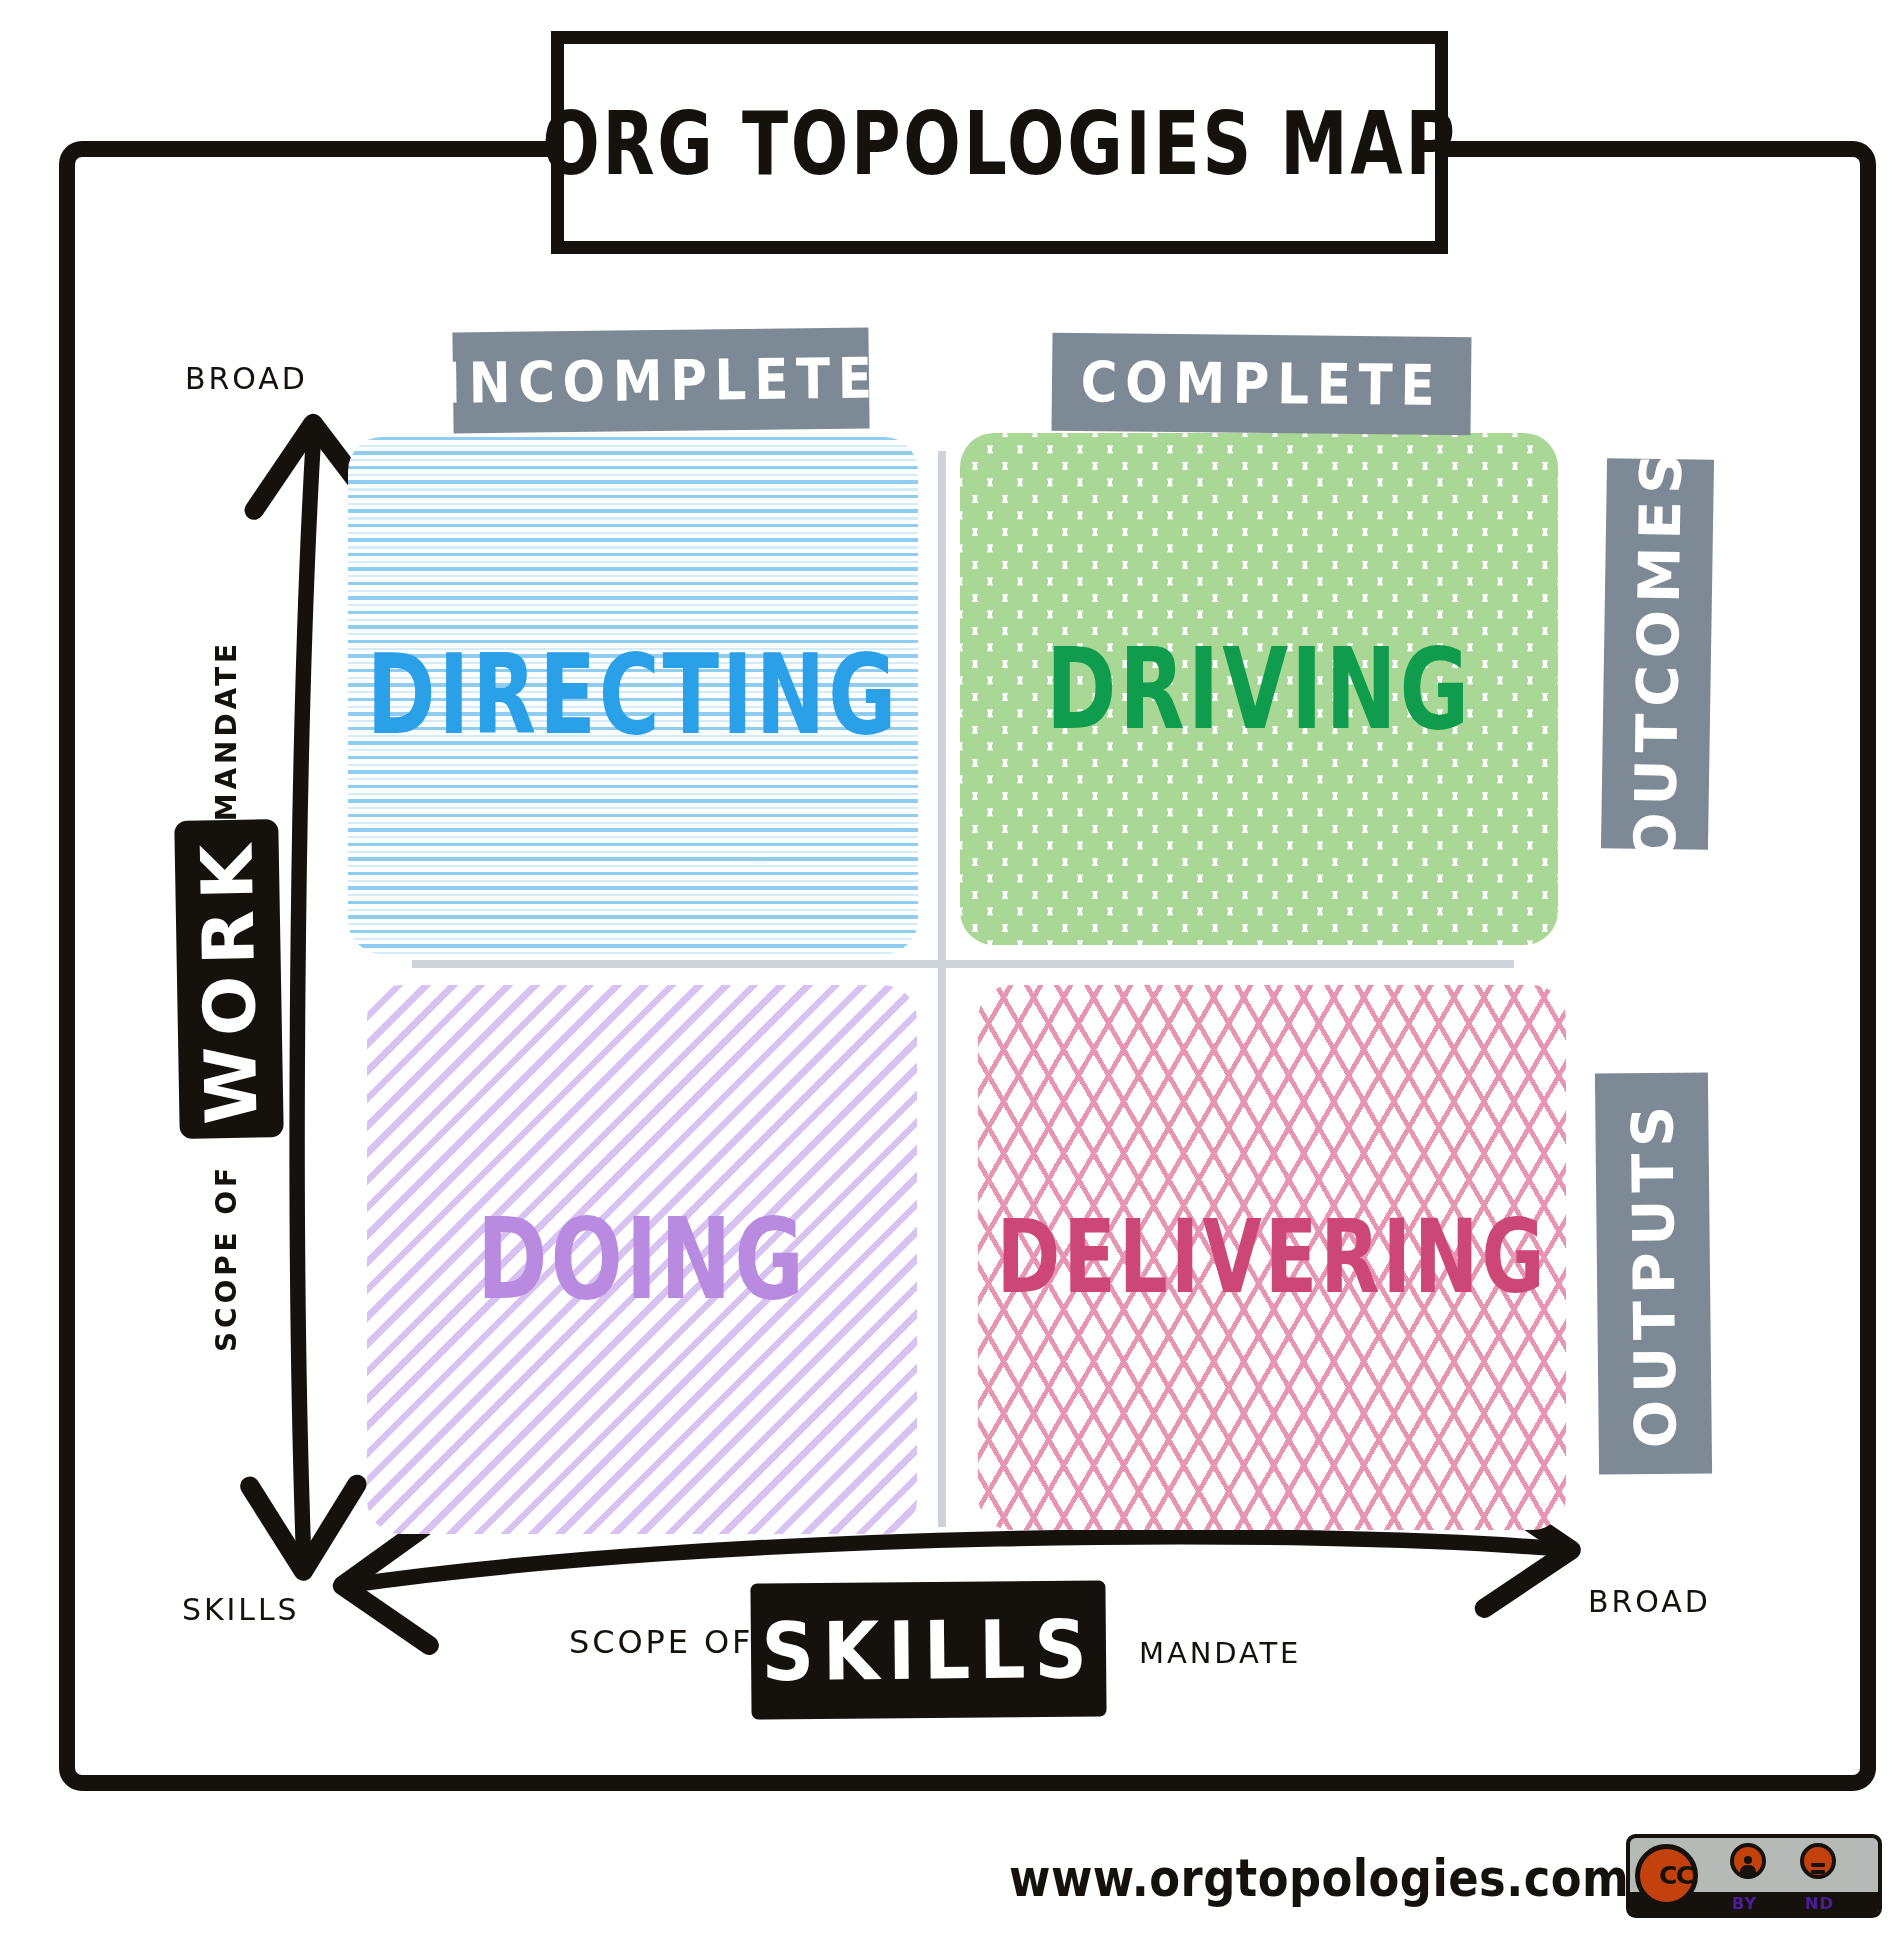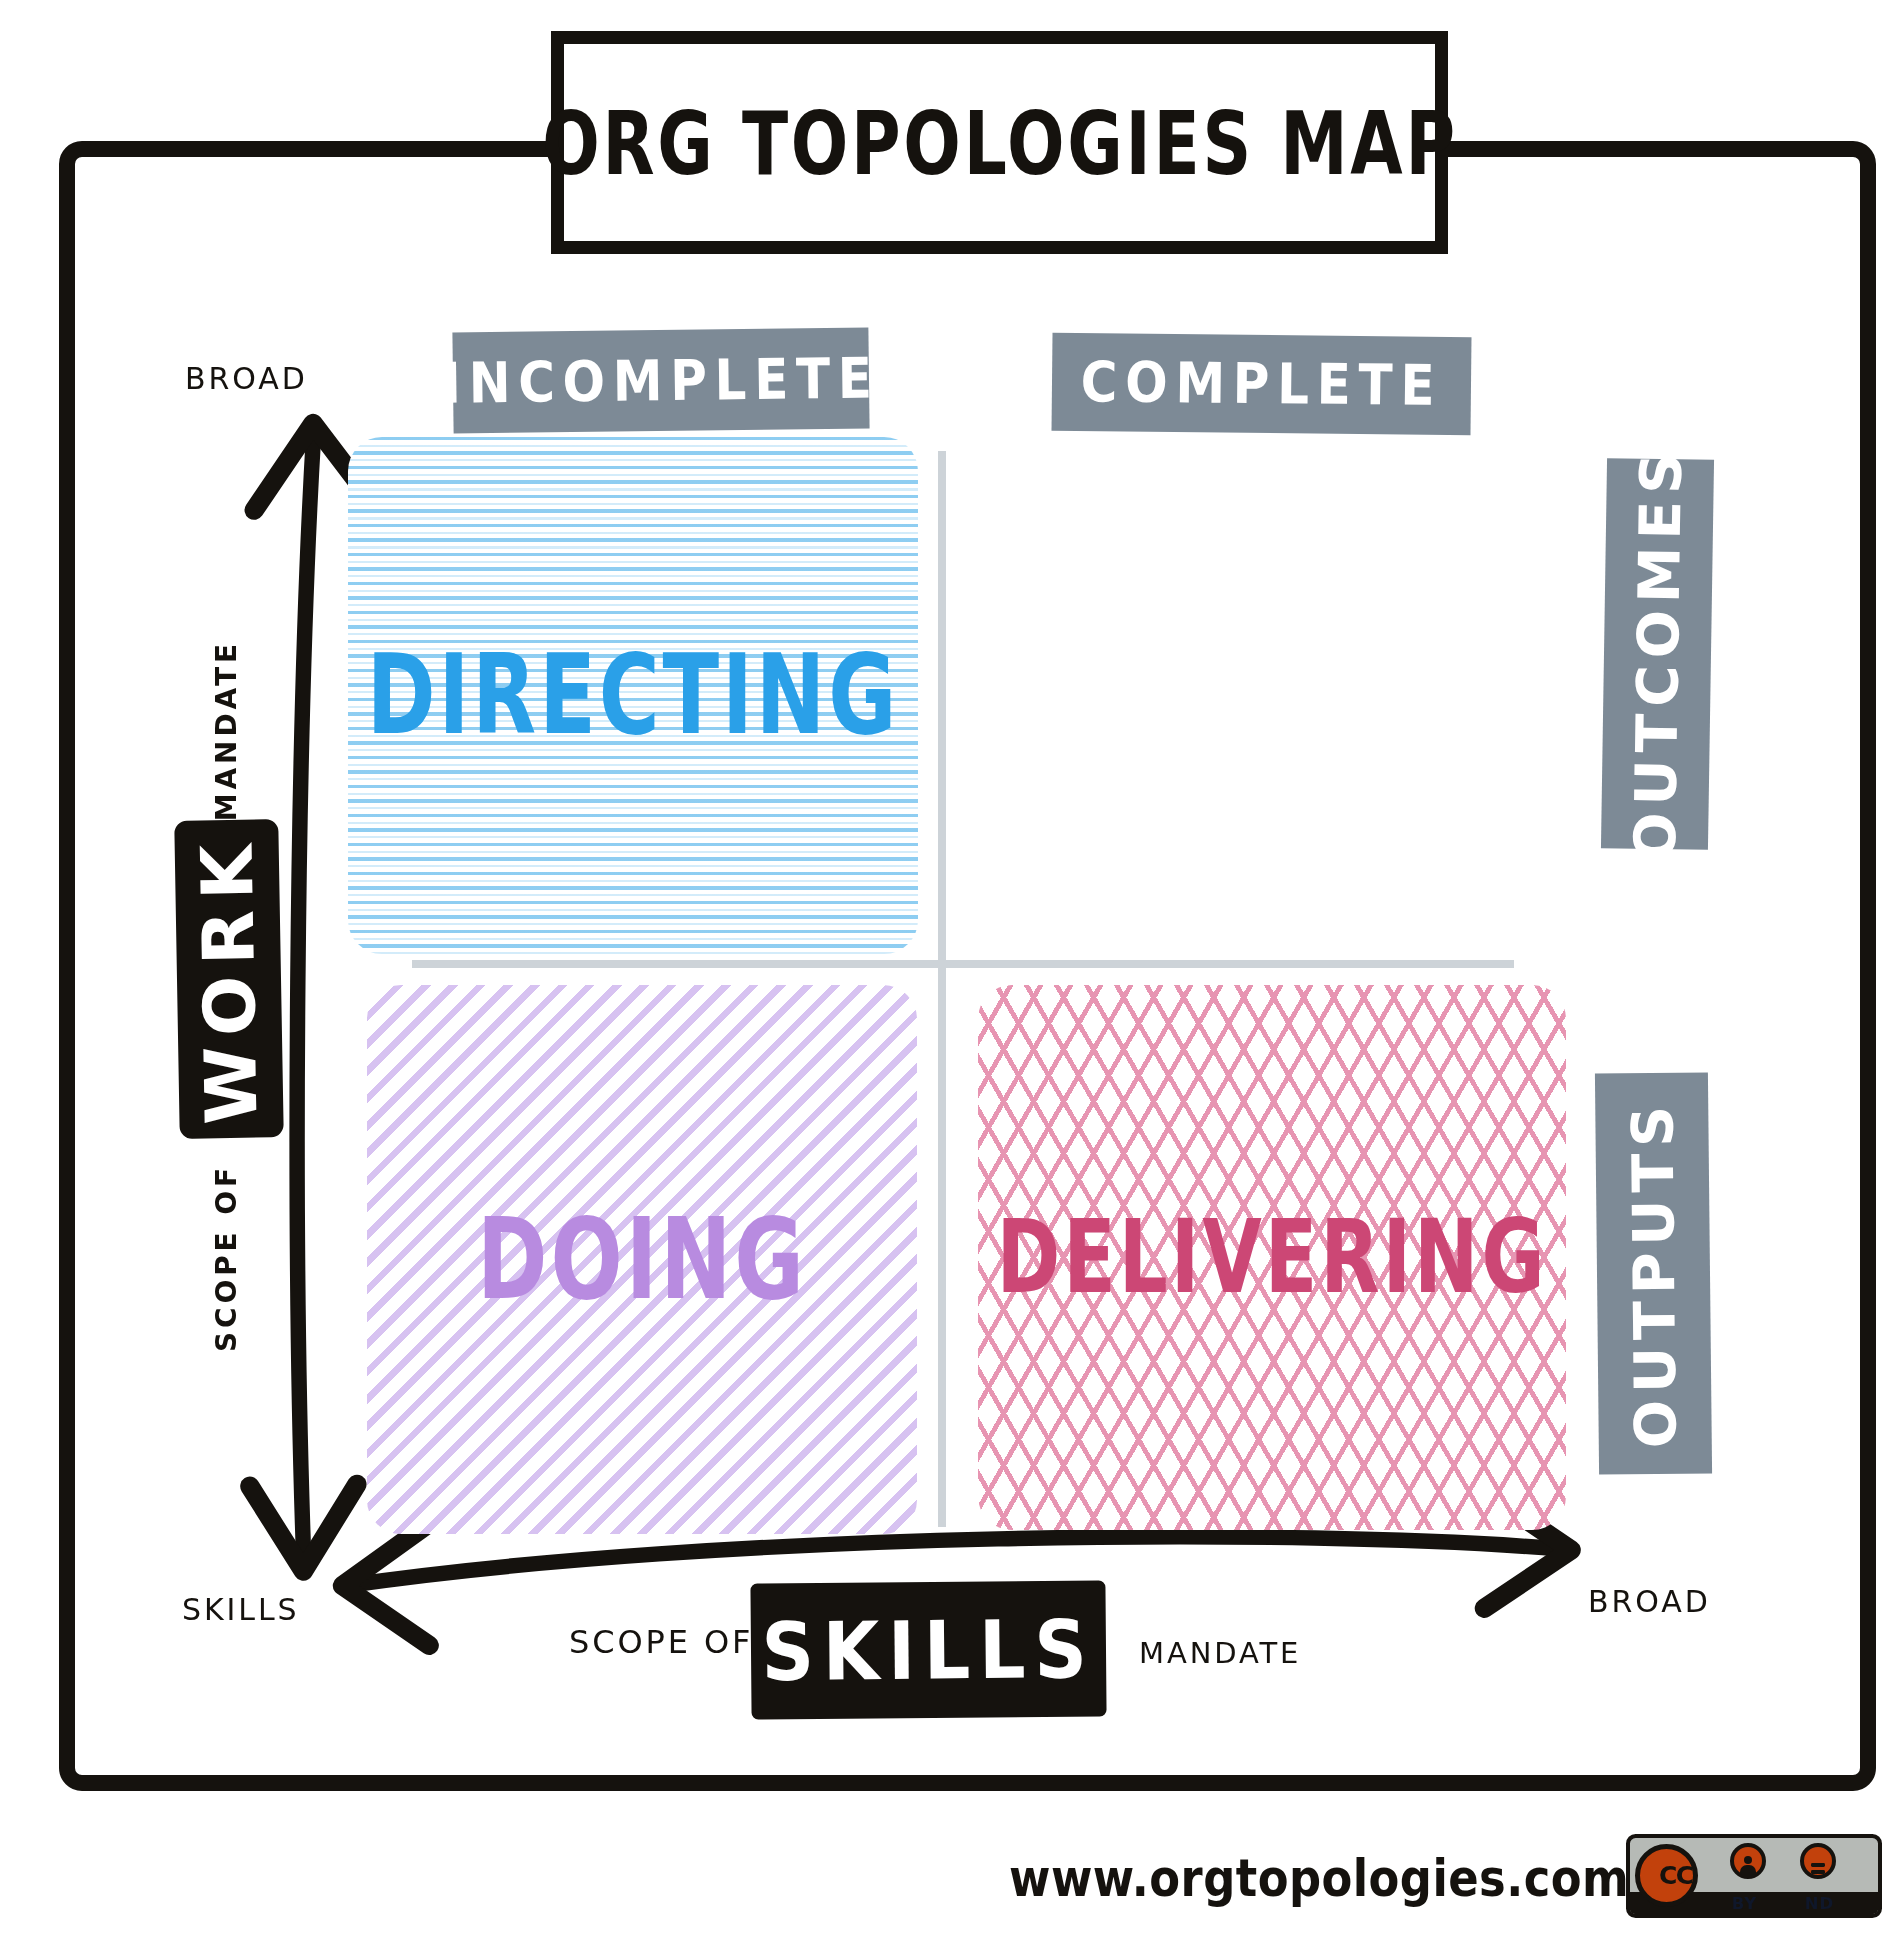--- a/index.html
+++ b/index.html
@@ -130,21 +130,21 @@
     display:flex; align-items:center; justify-content:flex-end; z-index:2;
   }
   .cc-main  { left:4.8px; top:5.8px; width:53px; height:53px; border:5.8px solid #15120e;
               font-size:25px; font-weight:bold; letter-spacing:-1.4px; color:#15120e; }
   .cc-small { width:28px; height:28px; border:4.3px solid #15120e; flex-direction:column; }
   .cc-person { left:100px; top:5.3px; }
   .cc-nd-circle { left:170px; top:5.3px; }
   .person-head { width:8.2px; height:8.2px; border-radius:50%; background:#15120e; margin-bottom:1.4px; }
   .person-body { width:16.4px; height:10px; background:#15120e; border-radius:6.8px 6.8px 1.4px 1.4px; }
   .eq-bar { width:14.5px; height:3.9px; background:#15120e; border-radius:1.4px; margin:1.4px 0; }
-  .cc-sub { position:absolute; bottom:1.4px; width:37px; text-align:center; color:#0f172a;
+  .cc-sub { position:absolute; bottom:1.4px; width:37px; text-align:center; color:#4c1d95;
             font-size:16.4px; font-weight:bold; letter-spacing:1px; }
   .cc-by { left:96px; }
   .cc-nd { left:171px;margin-top:32px; }
 </style>
 </head>
 <body>
 
 <div id="canvas">
 
   <div class="abs outer-border"></div>
@@ -178,20 +178,23 @@
 
   <div class="abs gray-badge badge-outcomes">
     <span class="vtext vband-text">OUTCOMES</span>
   </div>
   <div class="abs gray-badge badge-outputs">
     <span class="vtext vband-text">OUTPUTS</span>
   </div>
 
   <div class="abs quadrant q-directing">
     <span class="q-label">DIRECTING</span>
+  </div>
+  <div class="abs quadrant q-driving">
+    <span class="q-label">DRIVING</span>
   </div>
   <div class="abs quadrant q-doing">
     <span class="q-label">DOING</span>
   </div>
   <div class="abs quadrant q-delivering">
     <span class="q-label">DELIVERING</span>
   </div>
 
   <div class="abs axis-small broad-top">BROAD</div>
   <div class="abs v-small mandate-left">

